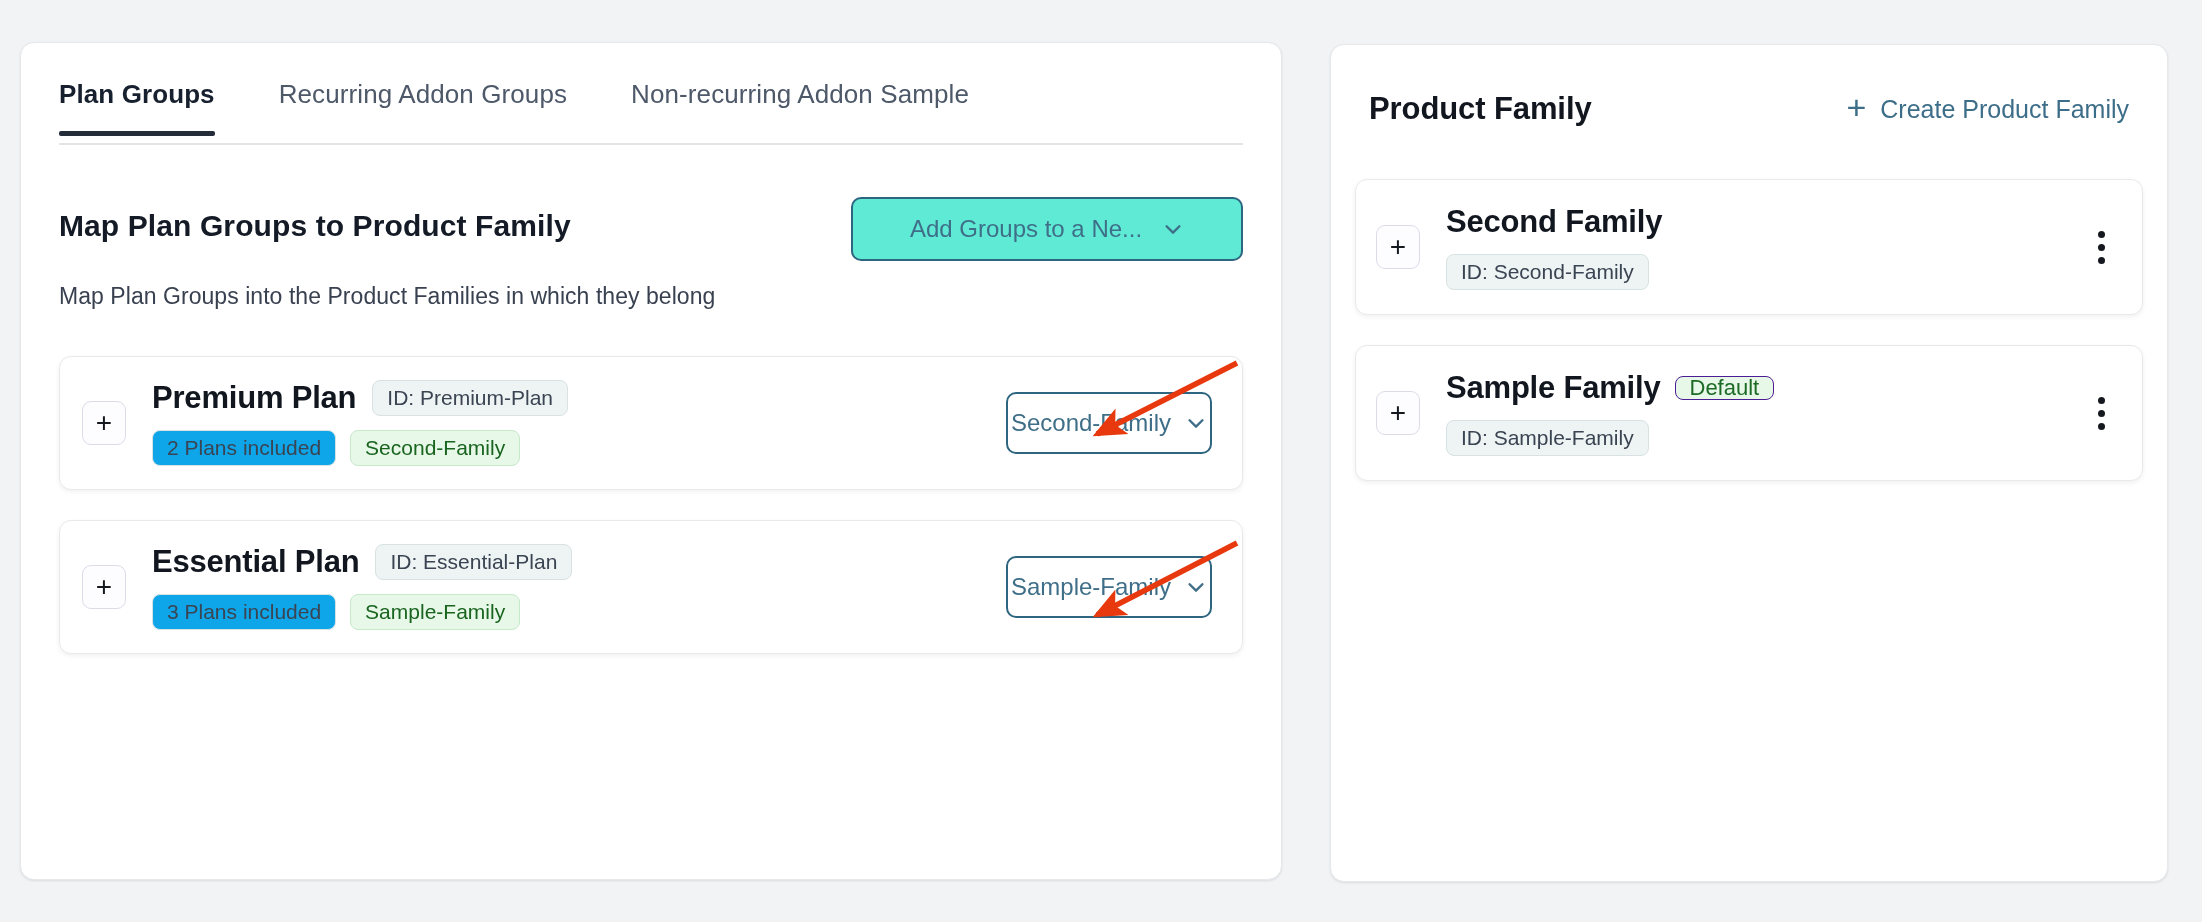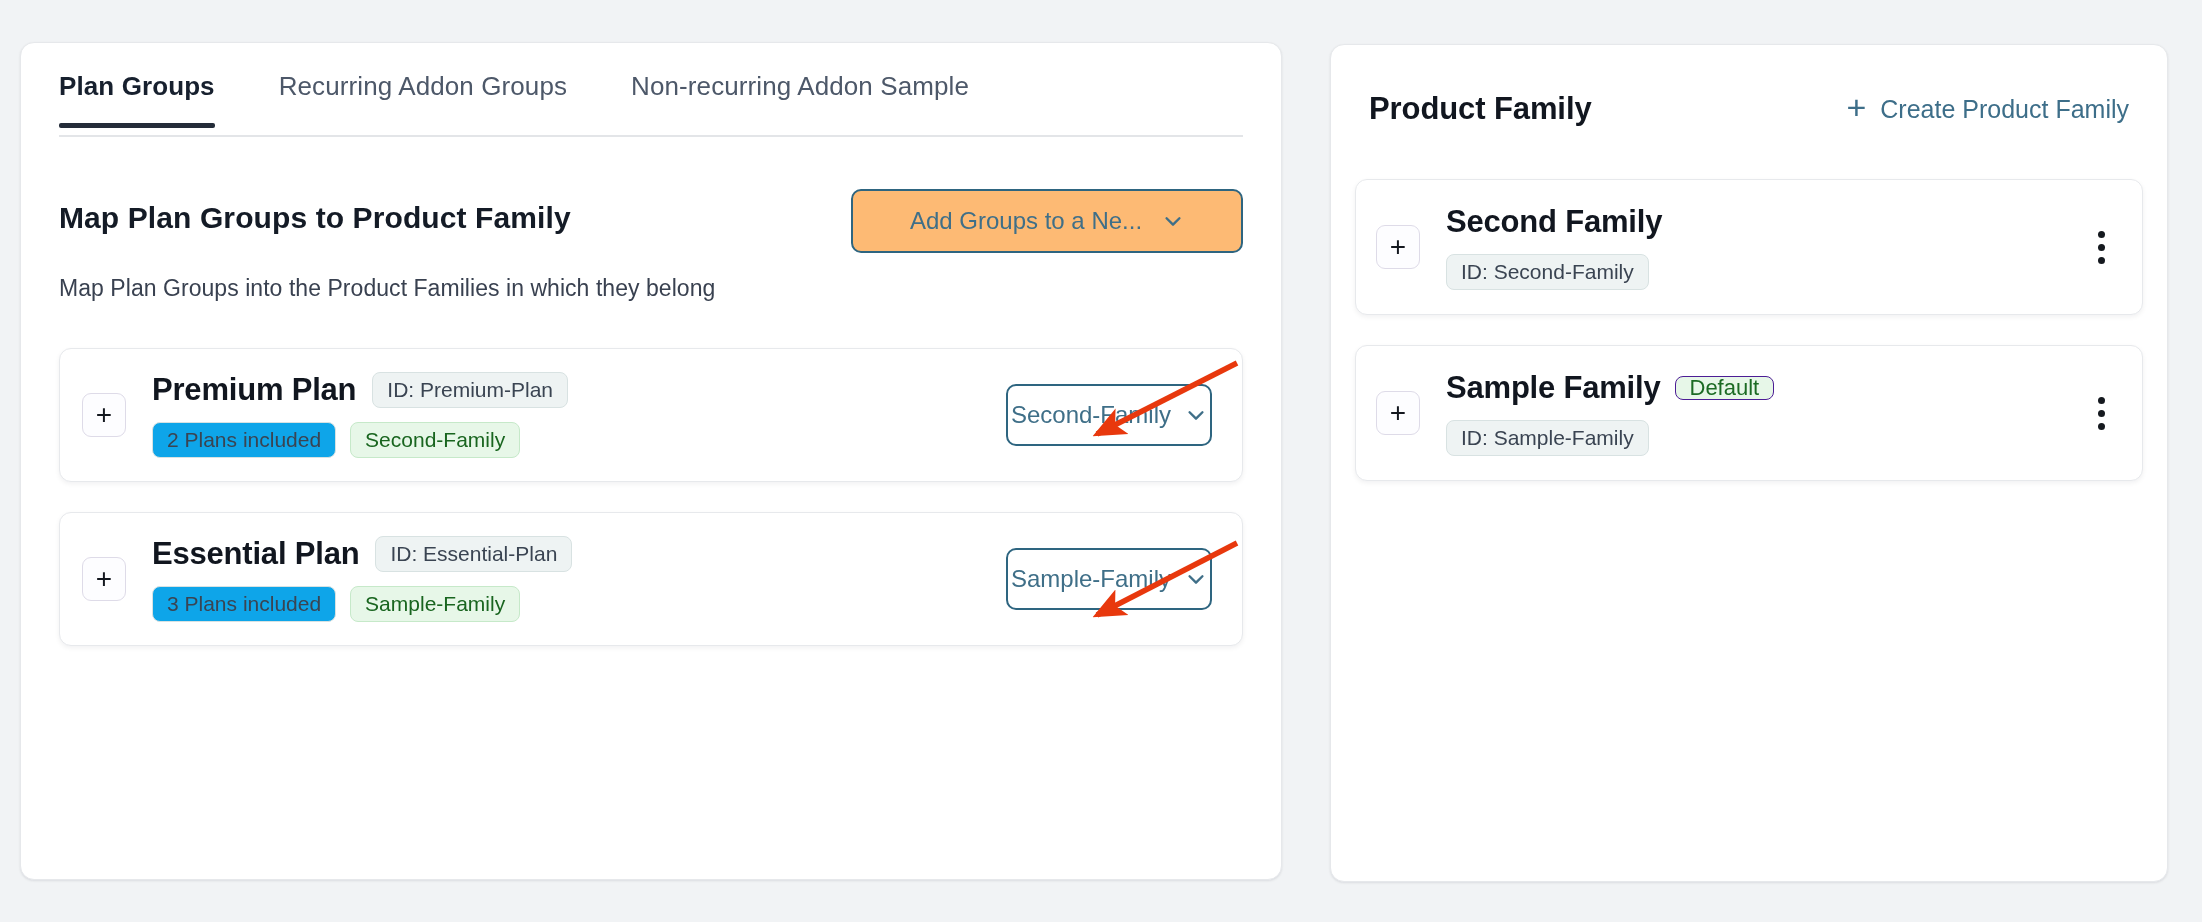--- a/index.html
+++ b/index.html
@@ -28,21 +28,21 @@
     height: 838px;
     background: #ffffff;
     border: 1px solid #e6e8eb;
     border-radius: 14px;
     box-shadow: 0 1px 3px rgba(16,24,40,0.06), 0 1px 2px rgba(16,24,40,0.04);
     overflow: hidden;
   }
 
   .tabs {
     position: relative;
-    margin: 0 38px;
+    margin: 8px 38px;
     height: 94px;
     border-bottom: 2px solid #e3e5e8;
     display: flex;
     align-items: flex-start;
   }
   .tab {
     position: relative;
     padding: 28px 0 0 0;
     margin-right: 64px;
     font-size: 26px;
@@ -85,21 +85,21 @@
     font-size: 23px;
     color: #394150;
     letter-spacing: .05px;
   }
 
   .add-groups-select {
     width: 392px;
     height: 64px;
     border: 2px solid #2e6580;
     border-radius: 10px;
-    background: #fdba74;
+    background: #5eead4;
     display: flex;
     align-items: center;
     justify-content: center;
     gap: 20px;
     cursor: pointer;
     padding: 0 22px;
   }
   .add-groups-select .lbl {
     font-size: 24px;
     color: #3f6f88;

